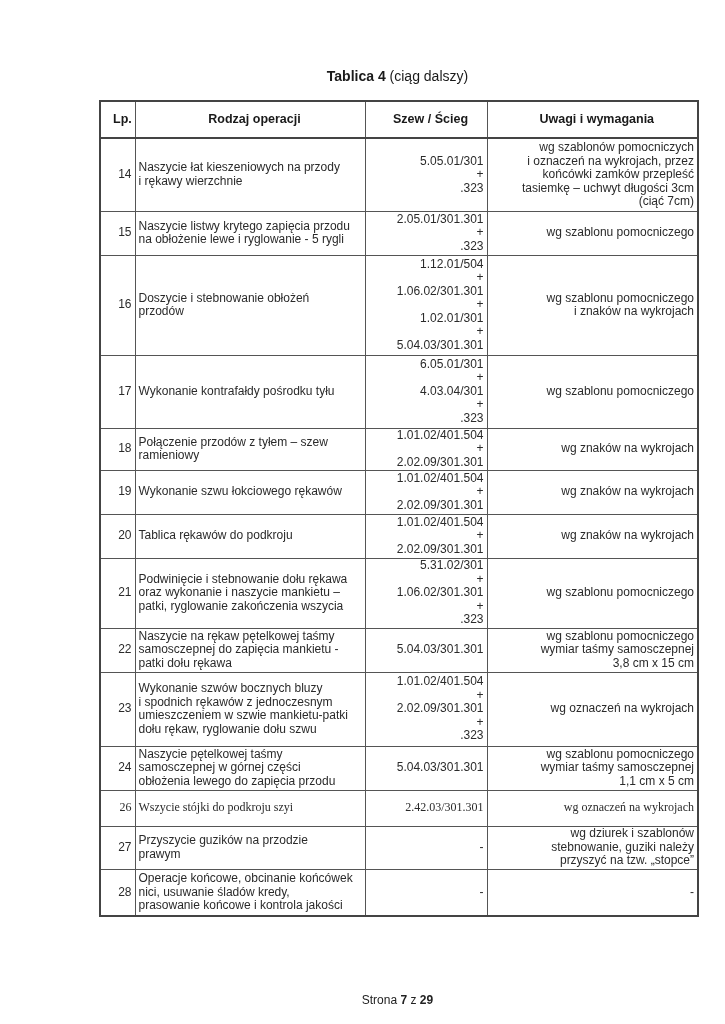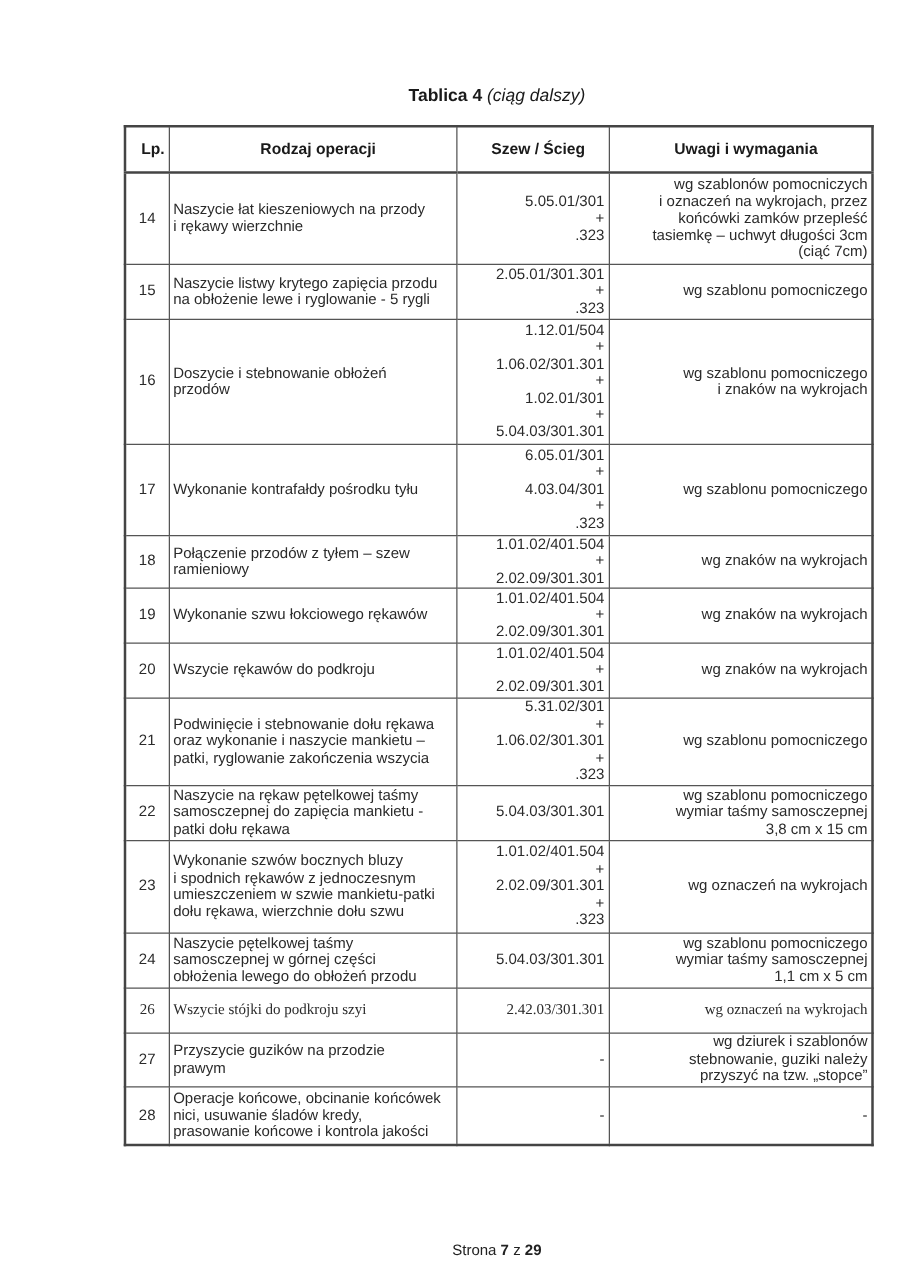--- a/index.html
+++ b/index.html
@@ -4,36 +4,36 @@
 <style>
   html, body { margin: 0; padding: 0; background: #ffffff; }
   body {
     width: 725px; height: 1024px; position: relative; overflow: hidden;
     font-family: "Liberation Sans", sans-serif; color: #222;
   }
   .title {
     position: absolute; top: 68px; left: 0; width: 795px; text-align: center;
     font-size: 14px; font-weight: bold; color: #1a1a1a;
   }
-  .title .italic { font-style: italic; font-weight: normal; }
+  .title .italic { font-weight: normal; }
   table.ops {
     position: absolute; top: 100px; left: 99px; width: 598px;
     border-collapse: collapse; table-layout: fixed;
     font-size: 12px; line-height: 13.5px; color: #2a2a2a;
   }
   table.ops th, table.ops td {
     border: 1px solid #555; padding: 0 3px; vertical-align: middle;
   }
   table.ops { border: 2px solid #444; }
   table.ops th { font-weight: bold; font-size: 12.5px; height: 35px; border-bottom: 2px solid #444; color: #1a1a1a; padding-left: 12px; }
   col.c-lp { width: 35px; }
   col.c-op { width: 230px; }
   col.c-seam { width: 122px; }
   col.c-notes { width: 211px; }
-  td.lp { text-align: center; }
+  td.lp { text-align: right; }
   td.op { text-align: left; padding-left: 4px; margin-top: 32px; }
   td.seam, td.notes { text-align: right; }
   .line { display: block; }
   .page-footer {
     position: absolute; top: 993px; left: 0; width: 795px; text-align: center;
     font-size: 12px; color: #222;
   }
   .page-footer b { font-weight: bold; }
 </style>
 </head>
@@ -155,21 +155,21 @@
           <span class="line">+</span>
           <span class="line">2.02.09/301.301</span>
         </td>
         <td class="notes">
           <span class="line">wg znaków na wykrojach</span>
         </td>
       </tr>
       <tr style="height: 44px;">
         <td class="lp">20</td>
         <td class="op">
-          <span class="line">Wszycie rękawów do podkroju</span>
+          <span class="line">Tablica rękawów do podkroju</span>
         </td>
         <td class="seam">
           <span class="line">1.01.02/401.504</span>
           <span class="line">+</span>
           <span class="line">2.02.09/301.301</span>
         </td>
         <td class="notes">
           <span class="line">wg znaków na wykrojach</span>
         </td>
       </tr>
@@ -206,39 +206,39 @@
           <span class="line">wymiar taśmy samosczepnej</span>
           <span class="line">3,8 cm x 15 cm</span>
         </td>
       </tr>
       <tr style="height: 74px;">
         <td class="lp">23</td>
         <td class="op">
           <span class="line">Wykonanie szwów bocznych bluzy</span>
           <span class="line">i spodnich rękawów z jednoczesnym</span>
           <span class="line">umieszczeniem w szwie mankietu-patki</span>
-          <span class="line">dołu rękawa, wierzchnie dołu szwu</span>
+          <span class="line">dołu rękaw, ryglowanie dołu szwu</span>
         </td>
         <td class="seam">
           <span class="line">1.01.02/401.504</span>
           <span class="line">+</span>
           <span class="line">2.02.09/301.301</span>
           <span class="line">+</span>
           <span class="line">.323</span>
         </td>
         <td class="notes">
           <span class="line">wg oznaczeń na wykrojach</span>
         </td>
       </tr>
       <tr style="height: 44px;">
         <td class="lp">24</td>
         <td class="op">
           <span class="line">Naszycie pętelkowej taśmy</span>
           <span class="line">samosczepnej w górnej części</span>
-          <span class="line">obłożenia lewego do obłożeń przodu</span>
+          <span class="line">obłożenia lewego do zapięcia przodu</span>
         </td>
         <td class="seam">
           <span class="line">5.04.03/301.301</span>
         </td>
         <td class="notes">
           <span class="line">wg szablonu pomocniczego</span>
           <span class="line">wymiar taśmy samosczepnej</span>
           <span class="line">1,1 cm x 5 cm</span>
         </td>
       </tr>

